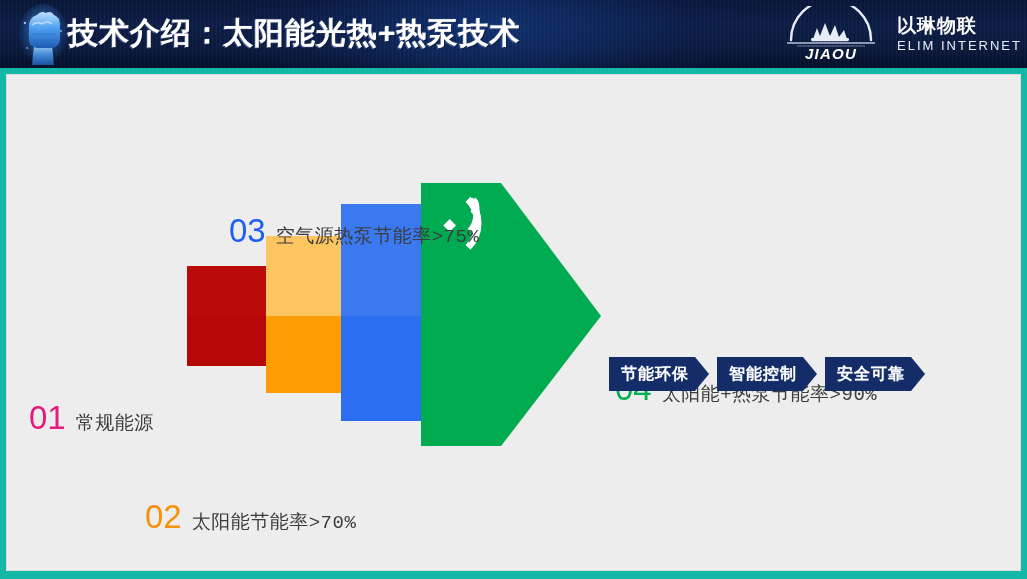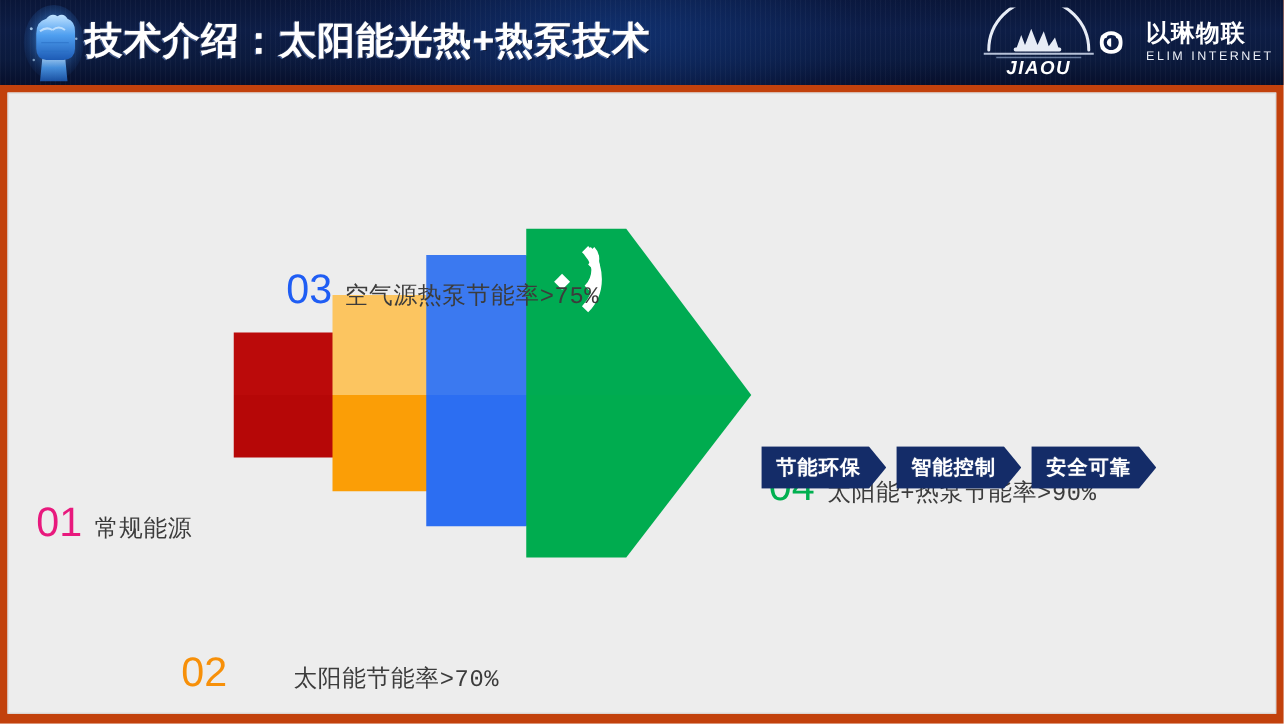--- a/index.html
+++ b/index.html
@@ -11,21 +11,21 @@
     width: 1027px;
     height: 579px;
     overflow: hidden;
     font-family: "Liberation Sans", "DejaVu Sans", sans-serif;
   }
 
   .slide {
     position: relative;
     width: 1027px;
     height: 579px;
-    background: #c2410c;
+    background: #14b8a6;
     overflow: hidden;
   }
 
   
   .header {
     position: absolute;
     left: 0;
     top: 0;
     width: 1027px;
     height: 68px;
@@ -101,21 +101,21 @@
     line-height: 1;
   }
   .elim-cn {
     font-size: 19px;
     font-weight: bold;
     color: #ffffff;
     letter-spacing: 1px;
     white-space: nowrap;
   }
   .elim-en {
-    font-size: 10px;
+    font-size: 13px;
     color: #e9edf5;
     letter-spacing: 2px;
     margin-top: 4px;
     white-space: nowrap;
   }
 
   
   .body-panel {
     position: absolute;
     left: 6px;
@@ -154,21 +154,21 @@
     margin-left: 10px;
     letter-spacing: 0.5px;
     font-family: Liberation Mono, monospace;
   }
   .num-01 { color: #e8197d; }
   .num-02 { color: #f79009; }
   .num-03 { color: #1f5df4; margin-left: 12px; }
   .num-04 { color: #00b050; }
 
   #label-01 { left: 22px; top: 292px; margin-top: 32px; }
-  #label-02 { left: 138px; top: 444px; gap: 43px; }
+  #label-02 { left: 138px; top: 423px; }
   #label-03 { left: 210px; top: 137px; }
   #label-04 { left: 608px; top: 295px; }
 
   
   .badges {
     position: absolute;
     left: 602px;
     top: 282px;
     display: flex;
     gap: 8px;

